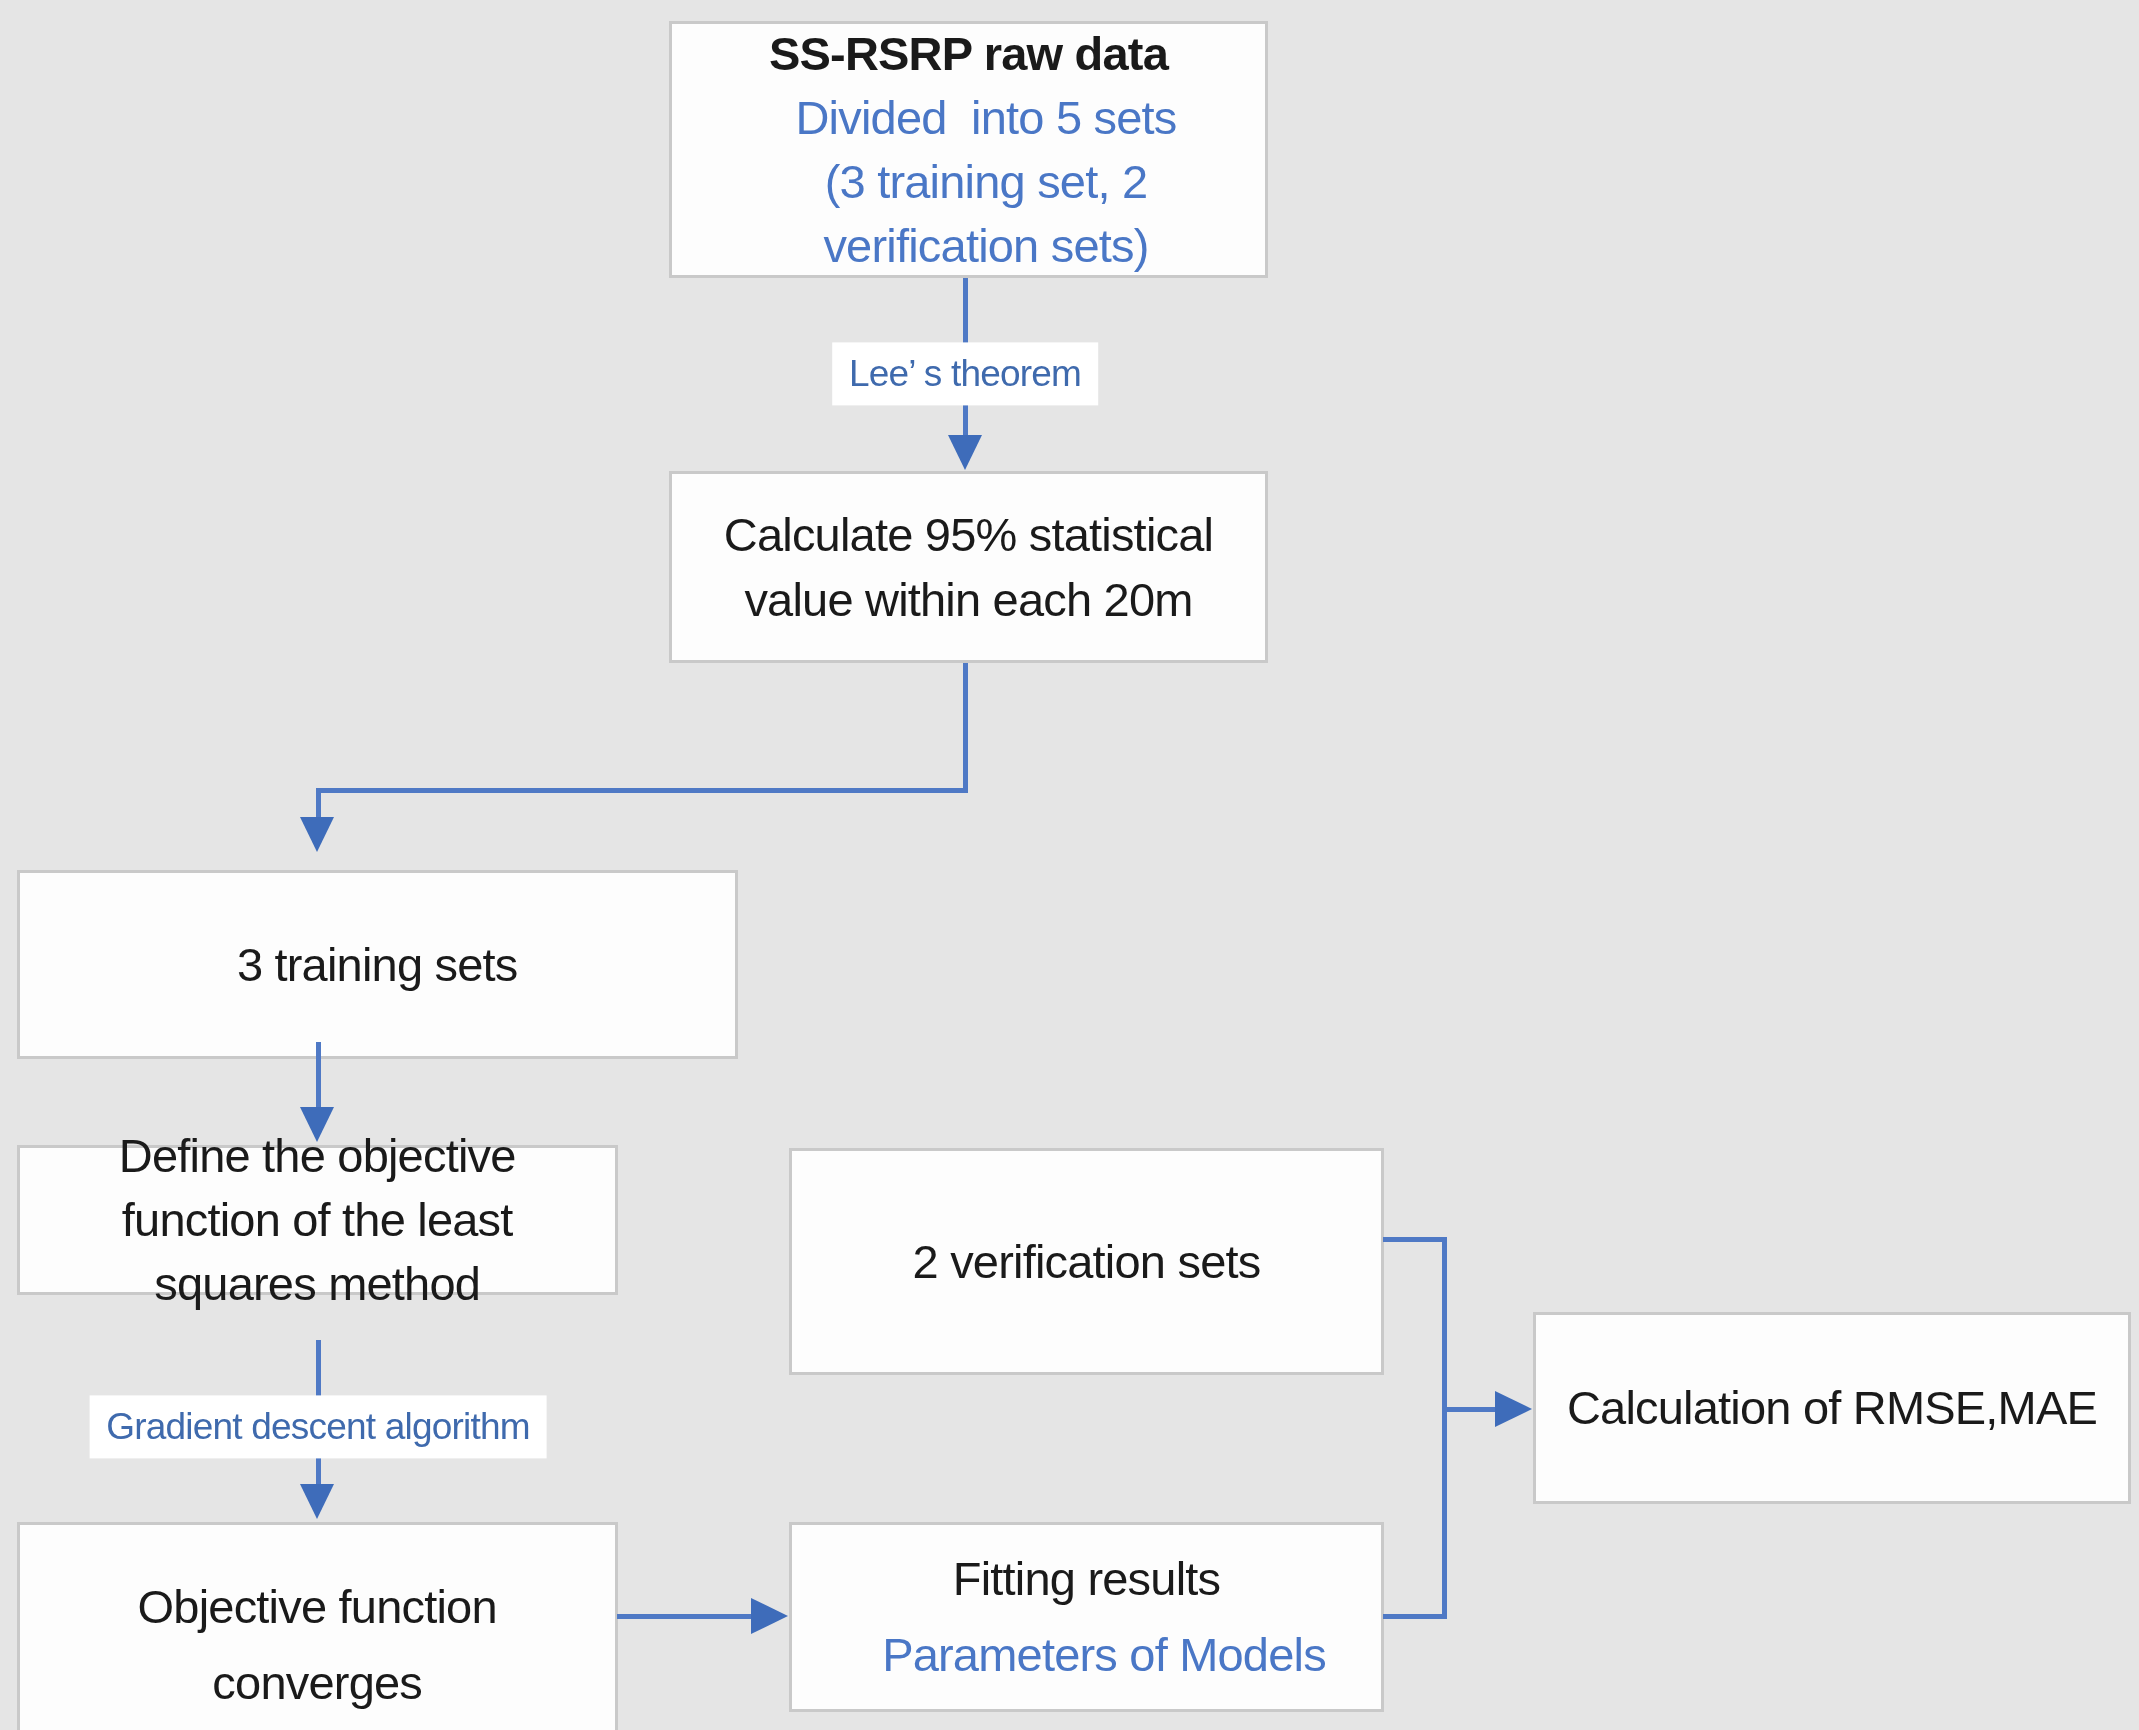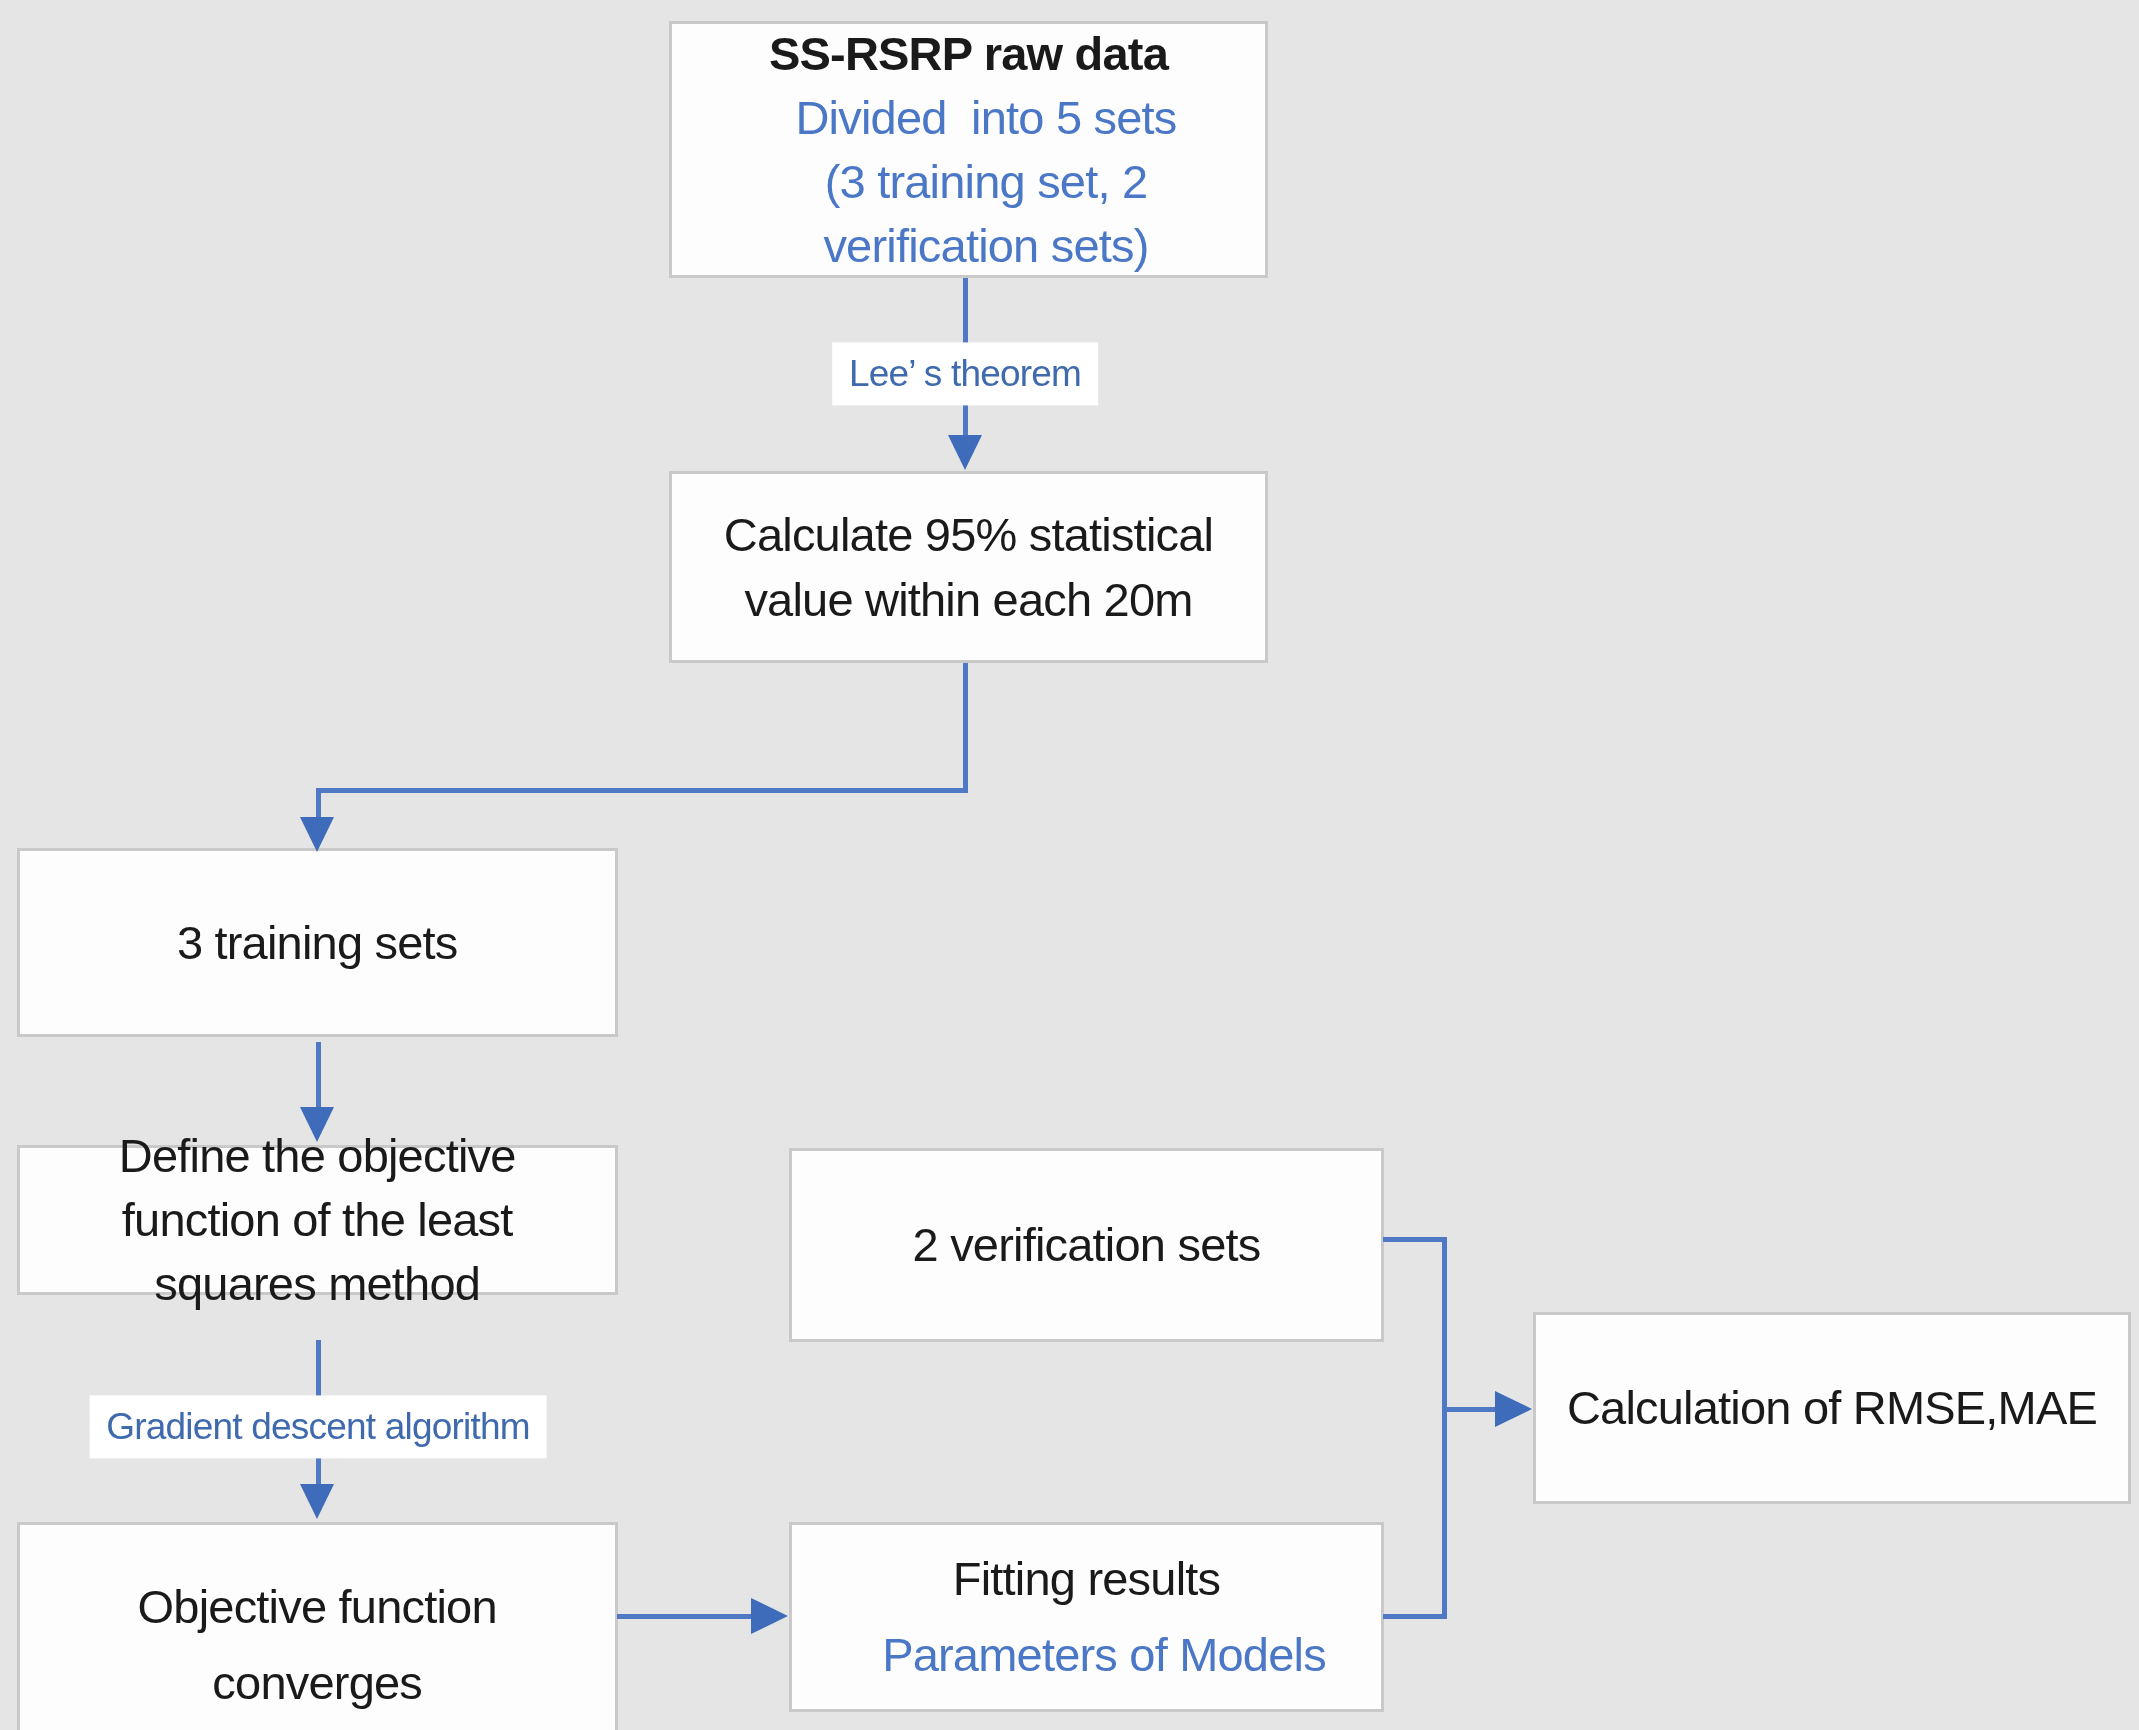--- a/index.html
+++ b/index.html
@@ -75,36 +75,36 @@
     <div class="ln blue">Divided  into 5 sets</div>
     <div class="ln blue">(3 training set, 2</div>
     <div class="ln blue">verification sets)</div>
   </div>
 
   <div class="box" style="left:669px;top:471px;width:599px;height:192px;">
     <div class="ln lh86">Calculate 95% statistical</div>
     <div class="ln lh86">value within each 20m</div>
   </div>
 
-  <div class="box" style="left:16.7px;top:848px;width:601px;height:189px;">
+  <div class="box" style="left:16.7px;top:870px;width:721px;height:189px;">
     <div class="ln">3 training sets</div>
   </div>
 
   <div class="box" style="left:16.7px;top:1145px;width:601px;height:150px;">
     <div class="ln">Define the objective</div>
     <div class="ln">function of the least</div>
     <div class="ln">squares method</div>
   </div>
 
   <div class="box" style="left:16.7px;top:1522px;width:601px;height:246px;">
     <div class="ln lh100">Objective function</div>
     <div class="ln lh100">converges</div>
   </div>
 
-  <div class="box" style="left:789px;top:1148px;width:595px;height:194px;">
+  <div class="box" style="left:789px;top:1148px;width:595px;height:227px;">
     <div class="ln">2 verification sets</div>
   </div>
 
   <div class="box" style="left:789px;top:1522px;width:595px;height:190px;">
     <div class="ln lh100">Fitting results</div>
     <div class="ln lh100 blue">Parameters of Models</div>
   </div>
 
   <div class="box" style="left:1533px;top:1312px;width:598px;height:192px;">
     <div class="ln">Calculation of RMSE,MAE</div>

